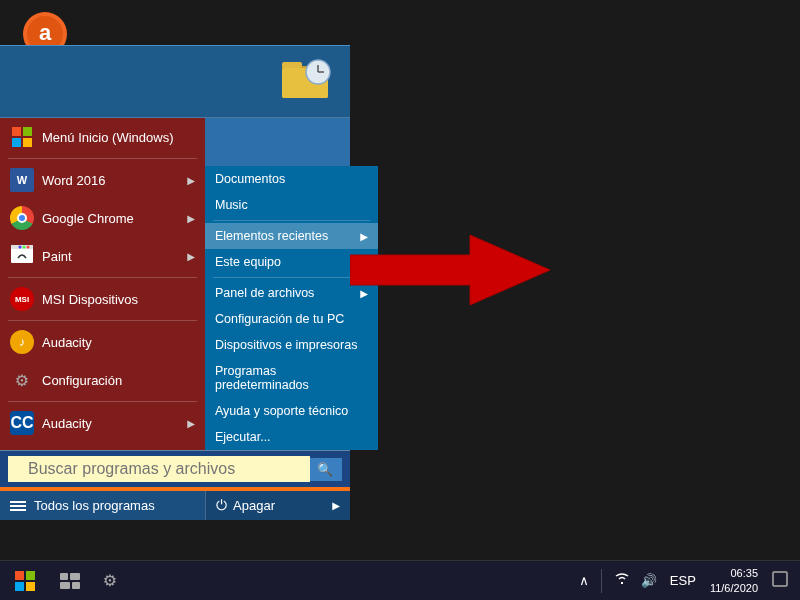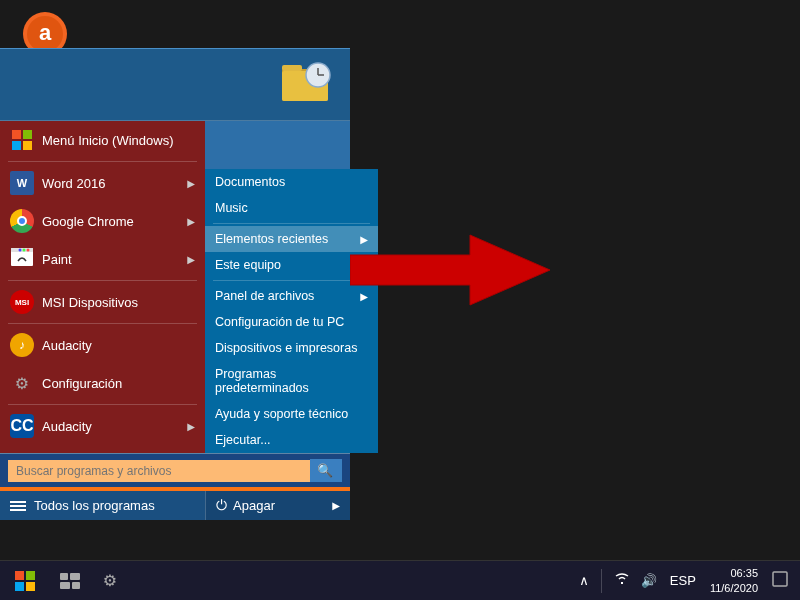--- a/index.html
+++ b/index.html
@@ -543,21 +543,21 @@
         </div>
         <div class="right-item">
           <span>Ejecutar...</span>
         </div>
 
       </div>
     </div>
 
     <div style="background:#1a4f80; border-top:1px solid rgba(255,255,255,0.3); display:flex; flex-direction:column;">
       <div id="start-search" style="background:#1a4580; padding:5px 8px; display:flex; align-items:center; border-top:none;">
-        <input type="text" style="flex: 1 1 0%; background: #fdba74; border: none; outline: none; padding: 4px 8px; font-size: 12px; color: rgb(85, 85, 85);" placeholder="Buscar programas y archivos">
+        <input type="text" style="flex: 1 1 0%; background: #fef9c3; border: none; outline: none; padding: 4px 20px; font-size: 16px; color: rgb(85, 85, 85);" placeholder="Buscar programas y archivos">
         <button style="background:#3a7fc0; border:none; color:#fff; padding:4px 8px; cursor:pointer; font-size:13px;">🔍</button>
       </div>
       <div id="start-bottom">
         <div class="bottom-left">
           <div class="allprog-icon">
             <div></div>
               <div></div>
               <div></div>
           </div>
           <span>Todos los programas</span>

